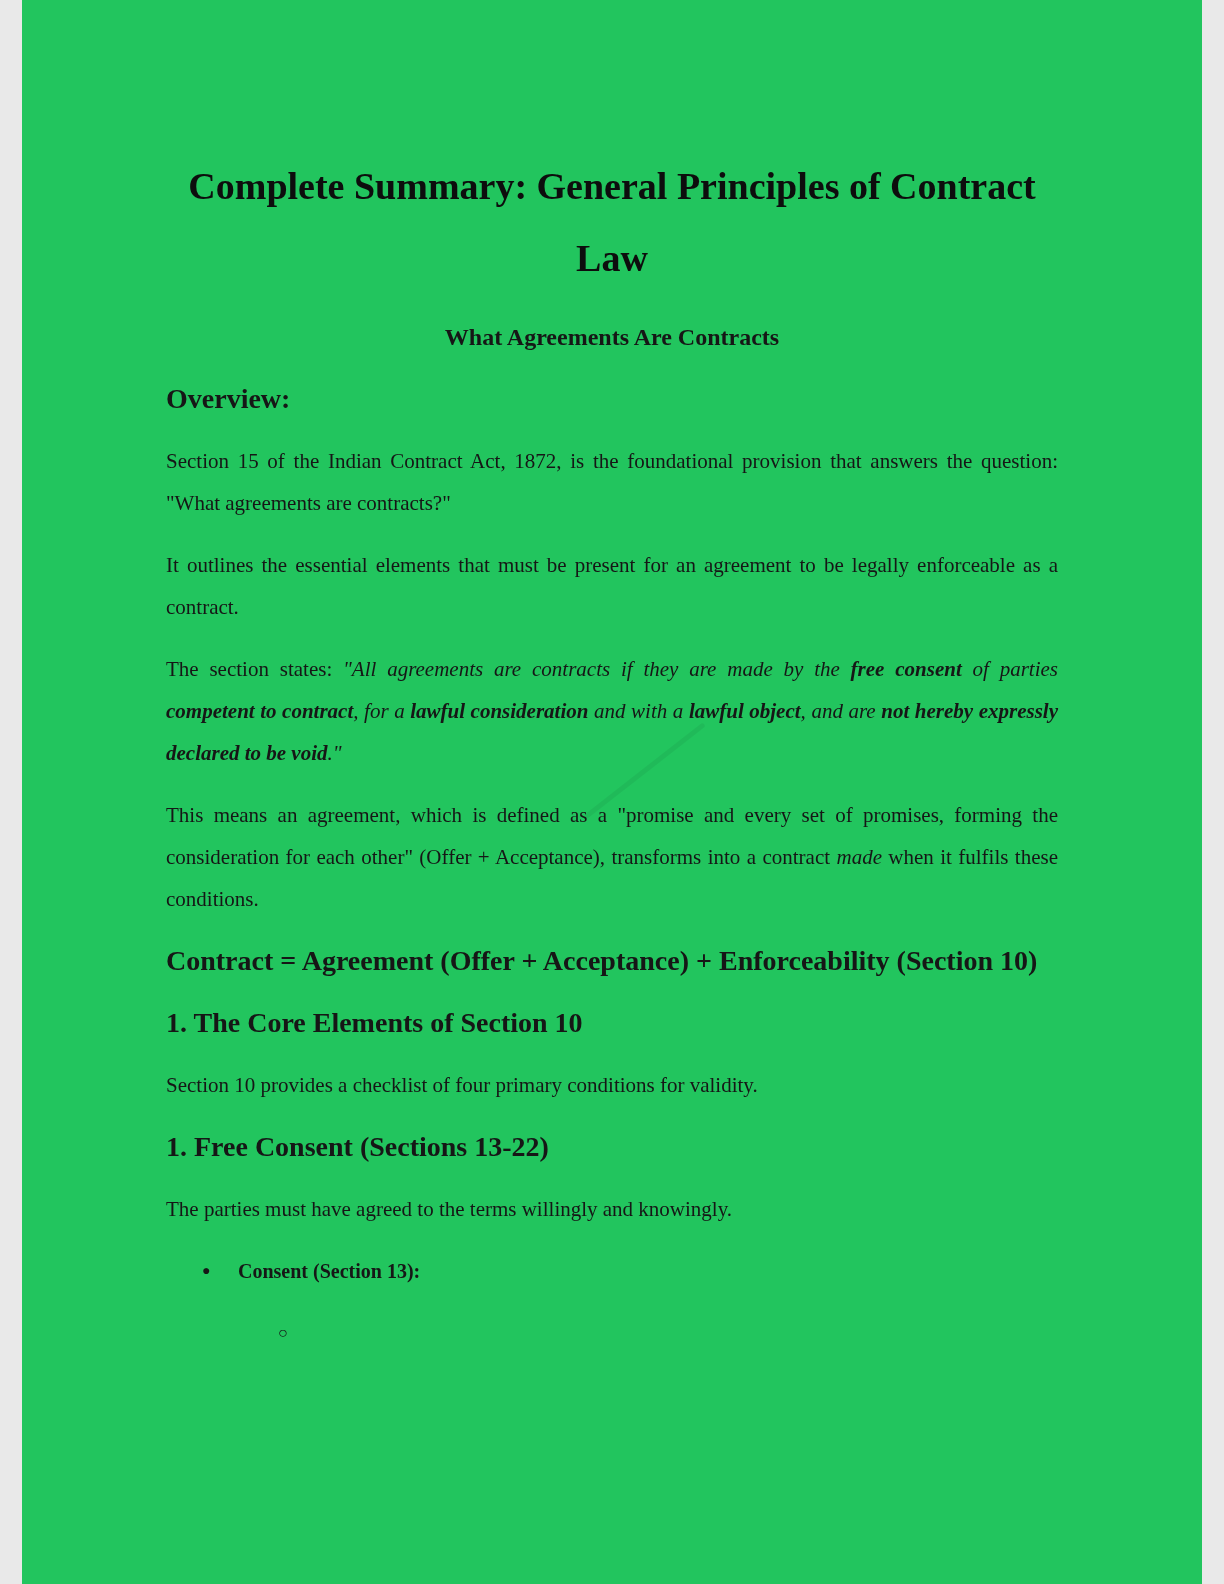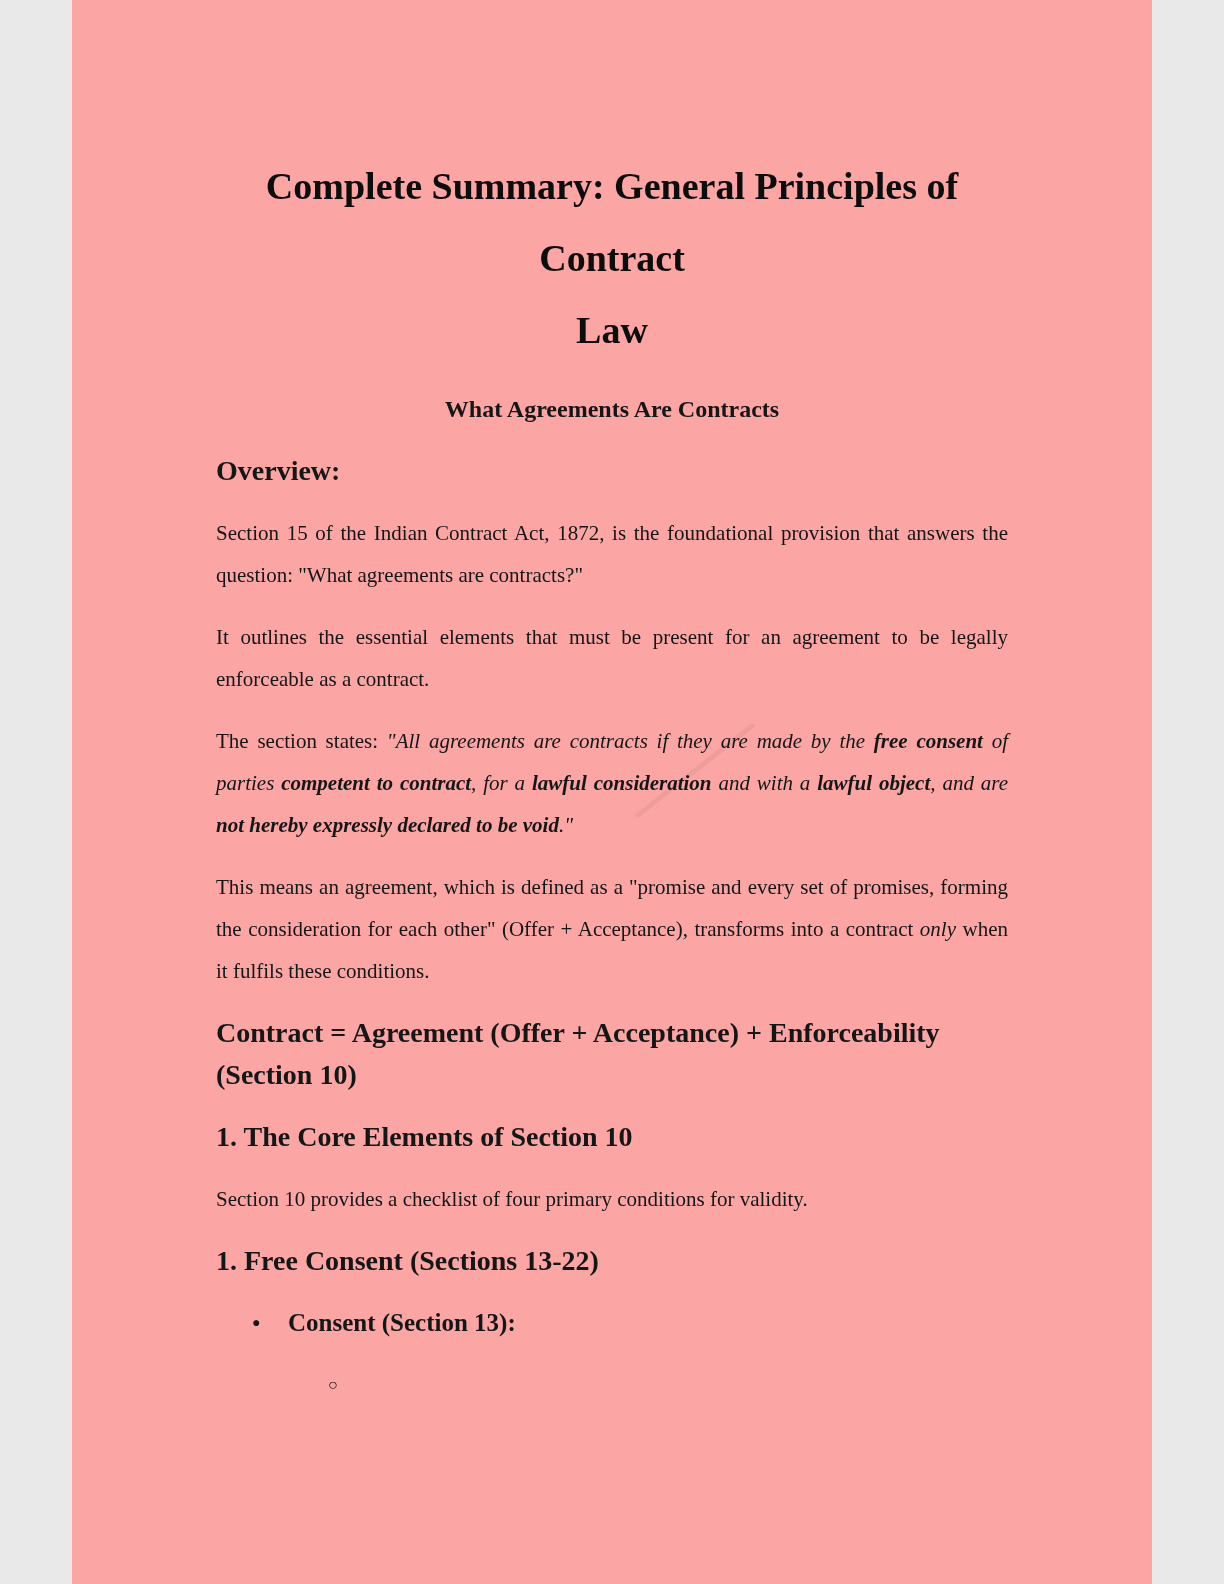--- a/index.html
+++ b/index.html
@@ -1,21 +1,21 @@
 <!DOCTYPE html>
 <html><head>
 <meta charset="utf-8">
 <style>
   html,body{margin:0;padding:0;background:#e9e9e9;}
   .page{
     position:relative;
-    width:1080px;
+    width:1180px;
     height:1584px;
     margin:0 auto;
-    background:#fca5a5;
+    background:#22c55e;
     box-sizing:border-box;
     padding:150px 144px 0 144px;
     font-family:"Liberation Serif", serif;
     color:#161616;
     overflow:hidden;
   }
   .title{
     font-size:38px;
     font-weight:700;
     line-height:72px;
@@ -54,21 +54,21 @@
   .bullet-row.level2{padding-left:112px;}
   .bullet-marker{
     flex:none;
     width:36px;
     line-height:42px;
   }
   .level1 .bullet-marker{font-size:14px;width:36px;}
   .level2 .bullet-marker{font-size:16px;width:32px;}
   .bullet-text{
     flex:1;
-    font-size:25px;
+    font-size:20px;
     line-height:42px;
   }
   .bullet-text.bold{font-weight:700;}
   .watermark-artifact{
     position:absolute;
     left:548px;
     top:768px;
     width:150px;
     height:5px;
     background:rgba(0,0,0,0.05);
@@ -92,30 +92,31 @@
   <p class="subtitle">What Agreements Are Contracts</p>
 
   <p class="h-bold">Overview:</p>
 
   <p class="body-p just">Section 15 of the Indian Contract Act, 1872, is the foundational provision that answers the question: "What agreements are contracts?"</p>
 
   <p class="body-p just">It outlines the essential elements that must be present for an agreement to be legally enforceable as a contract.</p>
 
   <p class="body-p just"><span>The section states: </span><span class="i">"All agreements are contracts if they are made by the </span><span class="bi">free consent</span><span class="i"> of parties </span><span class="bi">competent to contract</span><span class="i">, for a </span><span class="bi">lawful consideration</span><span class="i"> and with a </span><span class="bi">lawful object</span><span class="i">, and are </span><span class="bi">not hereby expressly declared to be void</span><span class="i">."</span></p>
 
-  <p class="body-p just"><span>This means an agreement, which is defined as a "promise and every set of promises, forming the consideration for each other" (Offer + Acceptance), transforms into a contract </span><span class="i">only</span><span> when it fulfils these conditions.</span></p>
+  <p class="body-p just"><span>This means an agreement, which is defined as a "promise and every set of promises, forming the consideration for each other" (Offer + Acceptance), transforms into a contract </span><span class="i">made</span><span> when it fulfils these conditions.</span></p>
 
   <p class="h-bold">Contract = Agreement (Offer + Acceptance) + Enforceability (Section 10)</p>
 
   <p class="h-bold">1. The Core Elements of Section 10</p>
 
   <p class="body-p">Section 10 provides a checklist of four primary conditions for validity.</p>
 
   <p class="h-bold">1. Free Consent (Sections 13-22)</p>
 
+  <p class="body-p">The parties must have agreed to the terms willingly and knowingly.</p>
 
   <div class="bullet-row level1">
     <span class="bullet-marker">●</span>
     <span class="bullet-text bold">Consent (Section 13):</span>
   </div>
 
   <div class="bullet-row level2">
     <span class="bullet-marker">○</span>
   </div>
 

